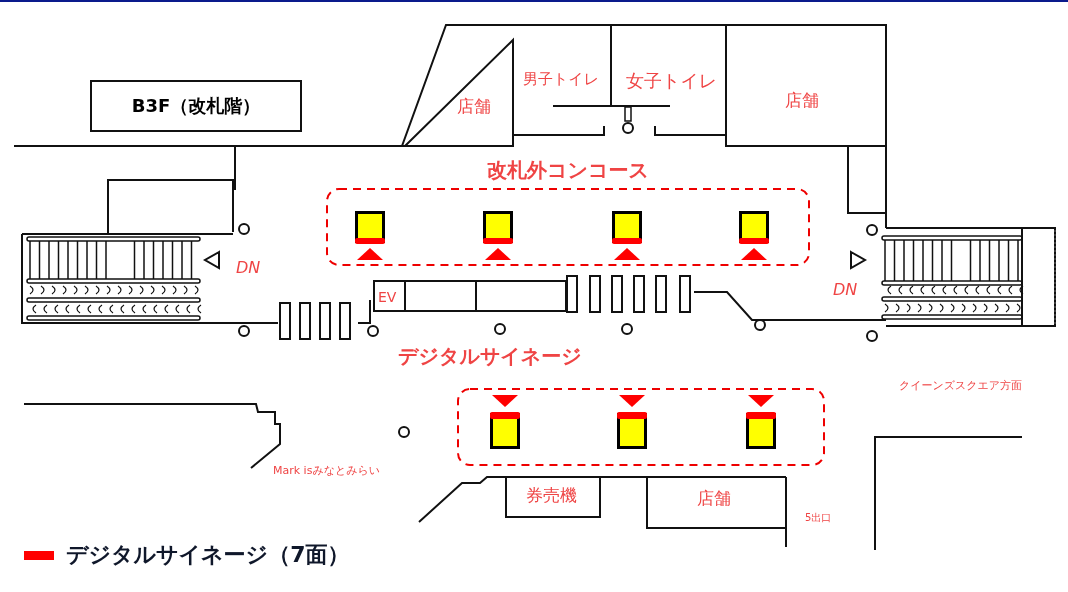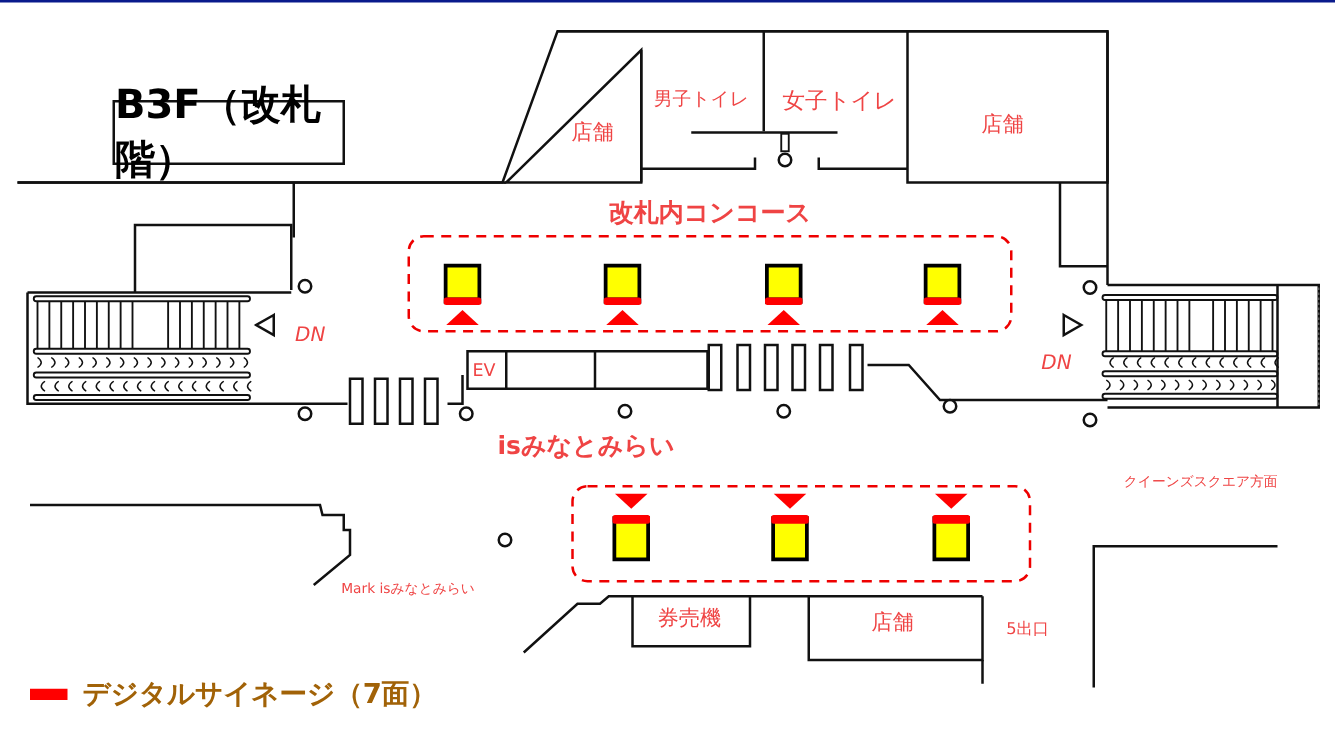--- a/index.html
+++ b/index.html
@@ -1,31 +1,31 @@
 <!DOCTYPE html>
 <html><head>
 <meta charset="utf-8">
 <style>
   html, body { margin:0; padding:0; background:#fff; }
   body { width:1068px; height:592px; position:relative; overflow:hidden;
          font-family:"DejaVu Sans", "Liberation Sans", sans-serif; }
   .topbar { position:absolute; left:0; top:0; width:1068px; height:2px; background:#0a1a8c; }
   svg.map { position:absolute; left:0; top:0; }
   .lbl { position:absolute; white-space:nowrap; color:#ef4444; line-height:1; }
-  .floor-box { position:absolute; left:90px; top:80px; width:186px; height:52px;
+  .floor-box { position:absolute; left:90px; top:80px; width:212px; height:52px;
                border:2px solid #111; box-sizing:border-box; display:flex;
                align-items:center; justify-content:center;
-               font-weight:bold; font-size:32px; }
+               font-weight:bold; font-size:18px; }
   .area-title { font-weight:bold; font-size:20px; }
   .room { font-size:17px; }
   .small { font-size:11px; }
   .dn { font-size:16px;font-style:italic; }
   .legend { position:absolute; left:24px; top:540px; display:flex; align-items:center; }
   .legend-bar { width:30px; height:9px; background:#ff0000; margin-right:12px; }
-  .legend-text { color:#a16207; font-weight:bold; font-size:22px; }
+  .legend-text { color:#0f172a; font-weight:bold; font-size:22px; }
 </style>
 </head>
 <body>
 
 <div class="topbar"></div>
 
 <svg class="map" width="1068" height="592" viewBox="0 0 1068 592">
   <g fill="none" stroke="#111" stroke-width="2">
 
     <path d="M14 146 H402 L446 25 H886 V146"></path>
@@ -259,34 +259,34 @@
         <path d="M748 395 L774 395 L761 407 Z" fill="#ff0000"></path>
         <rect x="746" y="413" width="30" height="36" fill="#000"></rect>
         <rect x="749" y="418" width="24" height="28" fill="#ffff00"></rect>
         <rect x="746" y="412" width="30" height="7" rx="2" fill="#ff0000"></rect>
       </g>
     </g>
 </svg>
 
 <div class="floor-box">B3F（改札階）</div>
 
-<div class="lbl area-title" style="left:487px;top:160px;">改札内コンコース</div>
-<div class="lbl area-title" style="left:398px;top:346px;">isみなとみらい</div>
+<div class="lbl area-title" style="left:487px;top:160px;">改札外コンコース</div>
+<div class="lbl area-title" style="left:398px;top:346px;">デジタルサイネージ</div>
 
 <div class="lbl room" style="left:457px;top:98px;">店舗</div>
 <div class="lbl room" style="left:523px;top:72px;font-size:15px;">男子トイレ</div>
 <div class="lbl room" style="left:626px;top:72px;font-size:18px;">女子トイレ</div>
 <div class="lbl room" style="left:785px;top:92px;">店舗</div>
 <div class="lbl room" style="left:526px;top:487px;">券売機</div>
 <div class="lbl room" style="left:697px;top:490px;">店舗</div>
 <div class="lbl" style="left:378px;top:290px;font-size:14px;">EV</div>
 
 <div class="lbl dn" style="left:236px;top:260px;">DN</div>
 <div class="lbl dn" style="left:833px;top:282px;">DN</div>
 
 <div class="lbl small" style="left:273px;top:465px;">Mark isみなとみらい</div>
 <div class="lbl small" style="left:899px;top:380px;">クイーンズスクエア方面</div>
-<div class="lbl" style="left:805px;top:497px;font-size:13px;">5出口</div>
+<div class="lbl" style="left:805px;top:513px;font-size:10px;">5出口</div>
 
 <div class="legend">
   <div class="legend-bar"></div>
   <div class="legend-text">デジタルサイネージ（7面）</div>
 </div>
 
 </body></html>

